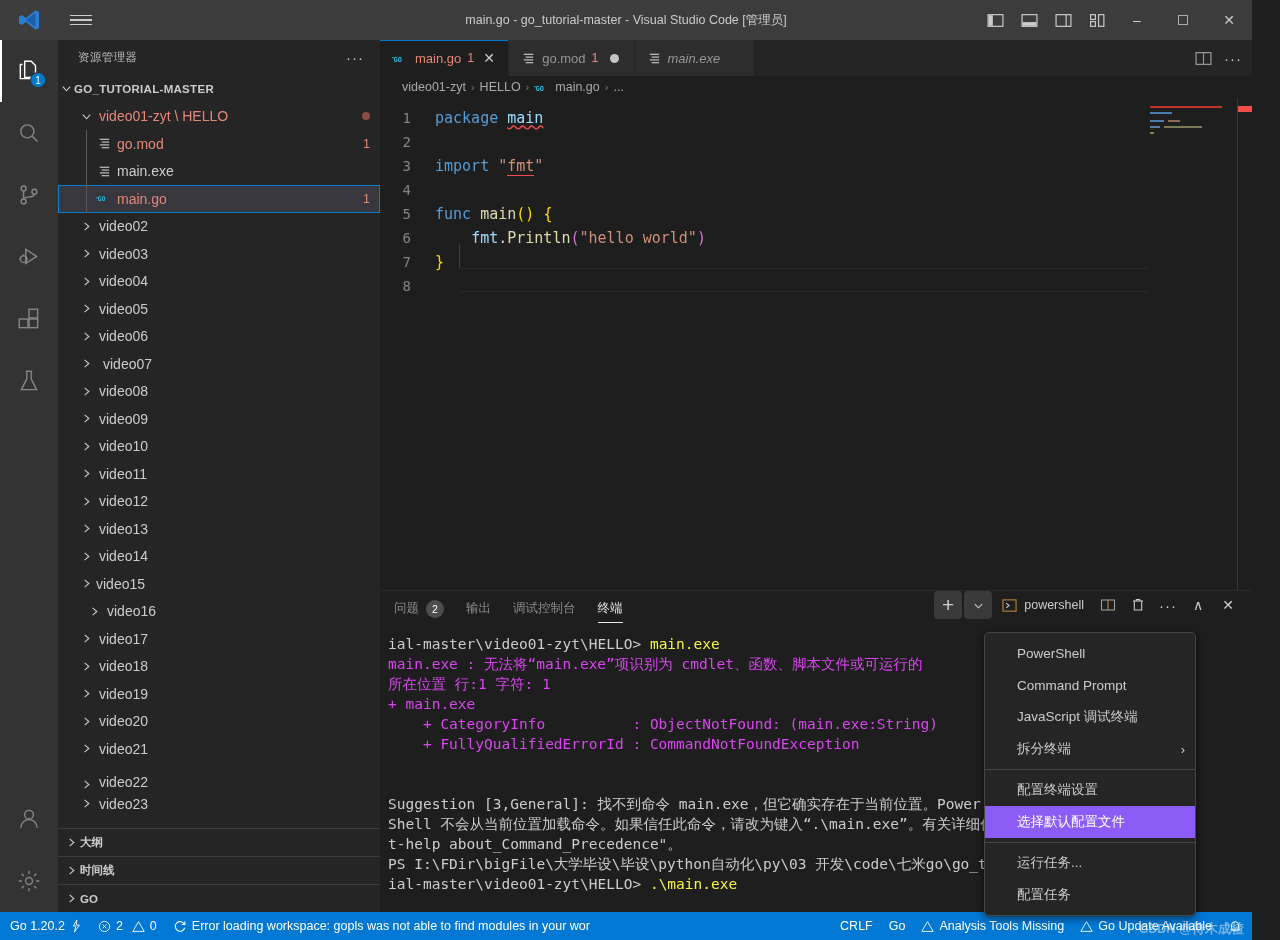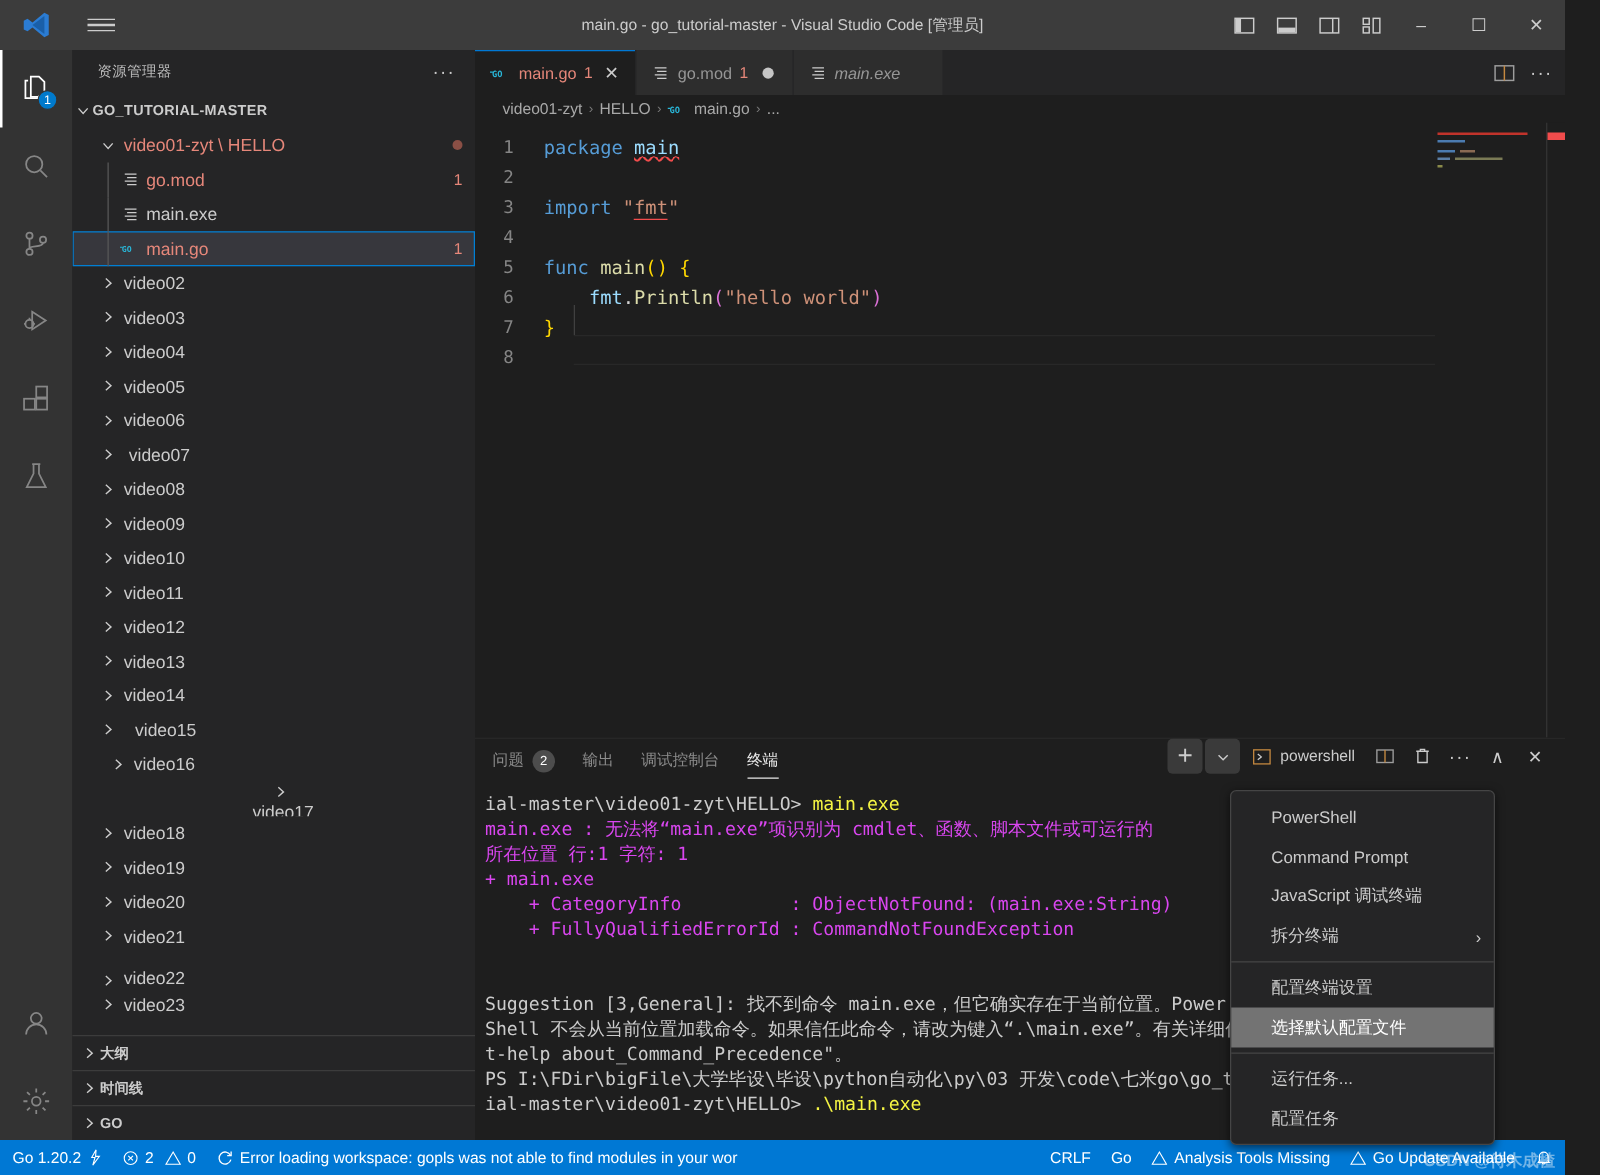--- a/index.html
+++ b/index.html
@@ -163,21 +163,21 @@
   
   .ctxmenu {
     position: absolute; left: 984px; top: 632px; width: 212px;
     background: #252526; border: 1px solid #454545; border-radius: 5px;
     box-shadow: 0 2px 8px rgba(0,0,0,.6); padding: 4px 0; z-index: 50;
   }
   .ctxitem {
     height: 32px; display: flex; align-items: center; padding: 0 10px 0 32px;
     font-size: 13.5px; color: #cccccc; cursor: pointer; position: relative;
   }
-  .ctxitem.sel { background: #737373; color: #ffffff; }
+  .ctxitem.sel { background: #8b5cf6; color: #ffffff; }
   .ctxitem .sub { margin-left: auto; color: #cccccc; font-size: 13px; }
   .ctxsep { height: 1px; background: #454545; margin: 4px 0; }
 
   
   .statusbar {
     height: 28px; flex: 0 0 28px; background: #0078d4; display: flex; align-items: center;
     font-size: 12.5px; color: #ffffff; padding: 0 2px;
   }
   .sb-item { display: flex; align-items: center; gap: 5px; padding: 0 8px; height: 100%; cursor: pointer; white-space: nowrap; }
   .sb-spacer { flex: 1; }
@@ -466,31 +466,31 @@
               </svg>
             </span>
             <span class="label" style="margin-left:5px;">video14</span>
           </div>
           <div class="row" style="padding-left: 20px;">
             <span class="chev">
               <svg width="11" height="11" viewBox="0 0 12 12">
                 <path d="M4 2 L8.5 6 L4 10" fill="none" stroke="#cccccc" stroke-width="1.2"></path>
               </svg>
             </span>
-            <span class="label" style="margin-left:14px;">video15</span>
+            <span class="label" style="margin-left:2px;">video15</span>
           </div>
           <div class="row" style="padding-left: 28px;">
             <span class="chev">
               <svg width="11" height="11" viewBox="0 0 12 12">
                 <path d="M4 2 L8.5 6 L4 10" fill="none" stroke="#cccccc" stroke-width="1.2"></path>
               </svg>
             </span>
             <span class="label" style="margin-left:5px;">video16</span>
           </div>
-          <div class="row" style="padding-left: 20px; flex-direction: column;">
+          <div class="row" style="padding-left: 20px;">
             <span class="chev">
               <svg width="11" height="11" viewBox="0 0 12 12">
                 <path d="M4 2 L8.5 6 L4 10" fill="none" stroke="#cccccc" stroke-width="1.2"></path>
               </svg>
             </span>
             <span class="label" style="margin-left:5px;">video17</span>
           </div>
           <div class="row" style="padding-left: 20px;">
             <span class="chev">
               <svg width="11" height="11" viewBox="0 0 12 12">

